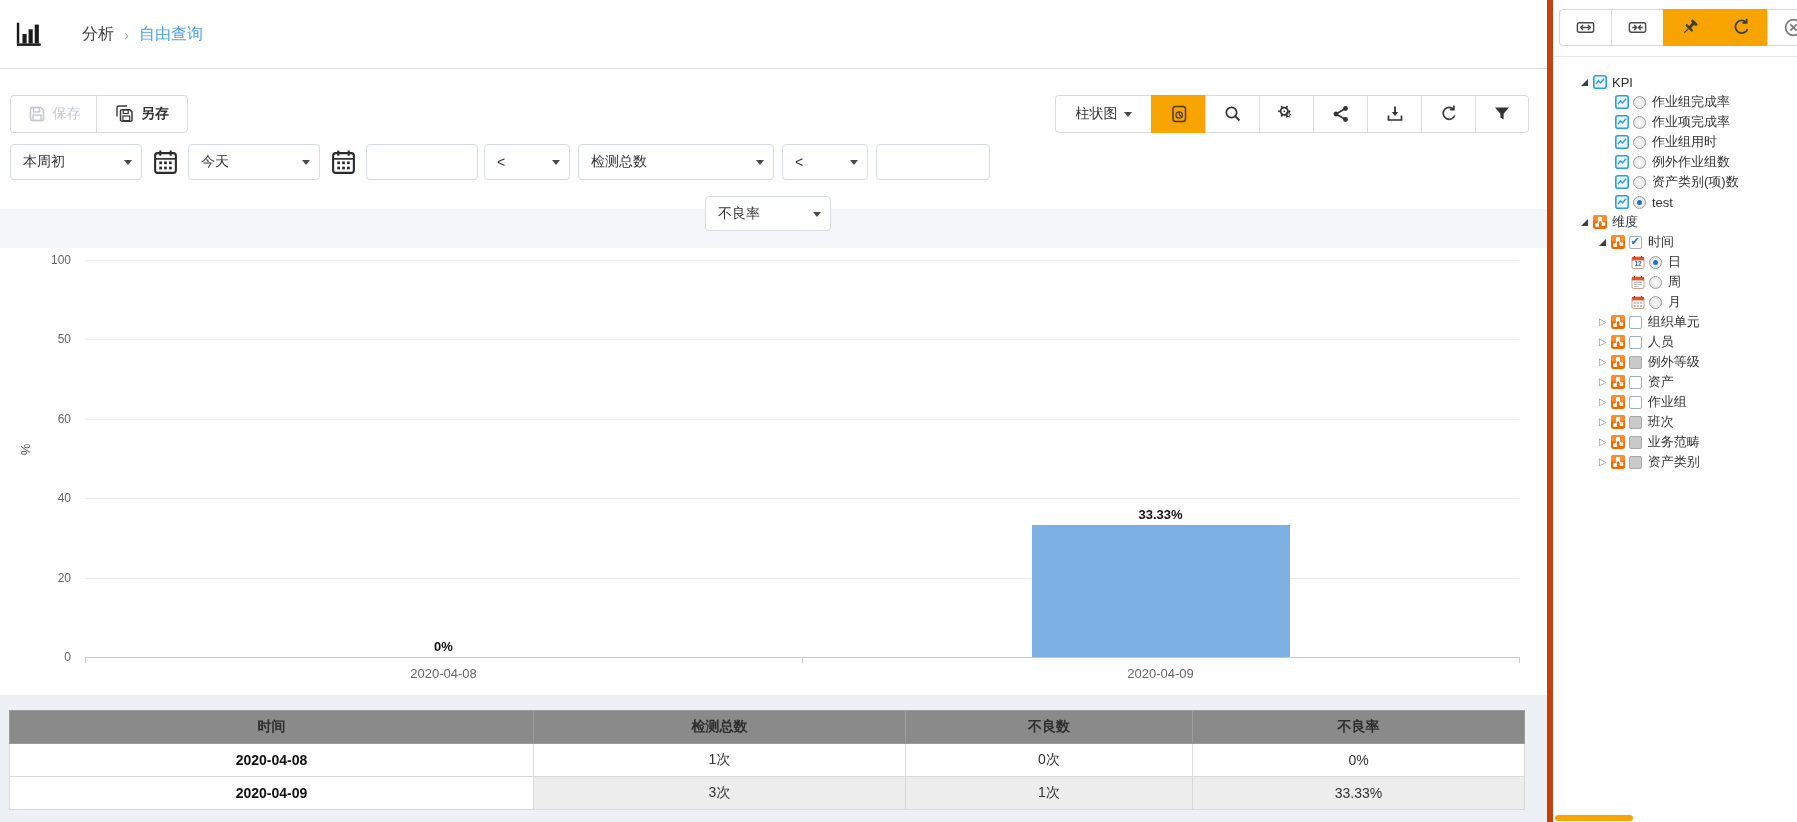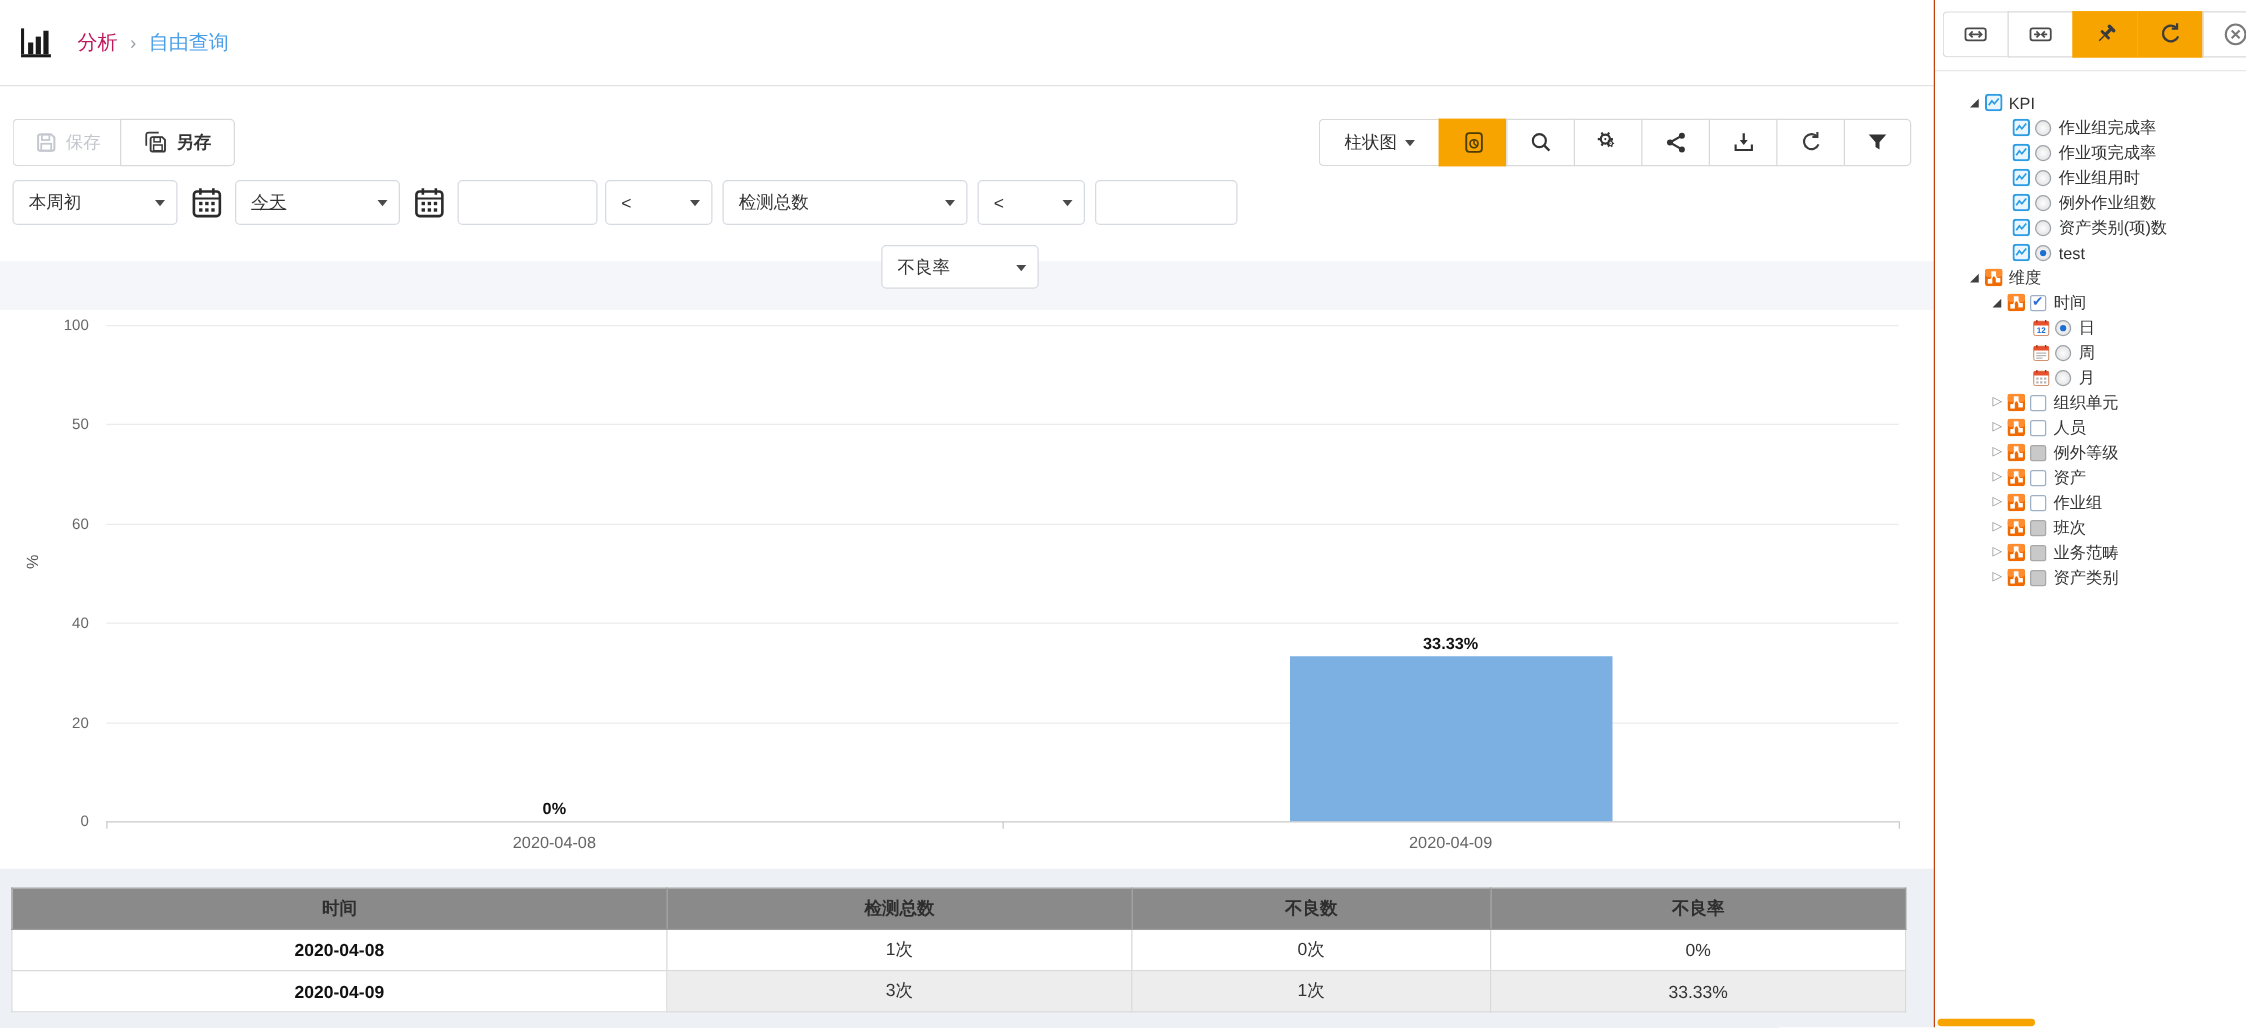--- a/index.html
+++ b/index.html
@@ -2,21 +2,21 @@
 <html><head>
 <meta charset="utf-8">
 <style>
   html,body{margin:0;padding:0;}
   body{font-family:"Liberation Sans","DejaVu Sans",sans-serif;background:#fff;}
   .page{position:relative;width:1797px;height:822px;background:#fff;overflow:hidden;color:#333;}
 
   
   .header{position:absolute;left:0;top:0;width:1547px;height:68px;background:#fff;display:flex;align-items:center;}
   .logo{margin:0 16px 0 14px;width:32px;height:32px;}
-  .crumb{font-size:16px;color:#be185d;}
+  .crumb{font-size:16px;color:#404040;margin-left:20px;}
   .crumb-sep{color:#9aa0a6;margin:0 10px;font-size:15px;}
   .crumb-link{color:#4a9fe8;font-size:16px;}
   .hdr-line{position:absolute;left:0;top:68px;width:1547px;height:1px;background:#e2e2e2;}
 
   
   .grp{position:absolute;display:flex;height:38px;}
   .btn{box-sizing:border-box;height:38px;background:#fff;border:1px solid #d9d9d9;border-right-width:0;
        display:flex;align-items:center;justify-content:center;font-size:14px;color:#333;cursor:pointer;gap:6px;}
   .grp .btn:first-child{border-radius:4px 0 0 4px;}
   .grp .btn:last-child{border-right-width:1px;border-radius:0 4px 4px 0;font-weight:bold;}
@@ -47,21 +47,21 @@
 
   
   .table-section{position:absolute;left:0;top:695px;width:1547px;height:127px;background:#edf0f4;}
   .rtable{border-collapse:collapse;background:#fff;font-size:14px;margin:15px 0 0 9px;table-layout:fixed;}
   .rtable th{background:#8a8a8a;color:#2e2e2e;font-weight:bold;height:30px;border:1px solid #9b9b9b;text-align:center;}
   .rtable td{height:30px;text-align:center;border:1px solid #d9d9d9;color:#333;background:#fff;}
   .rtable td.time{font-weight:bold;color:#111;}
   .rtable tr.alt td:not(.time){background:#ededed;}
 
   
-  .panel{position:absolute;left:1547px;top:0;width:250px;height:822px;background:#fff;border-left:1px solid #c2410c;box-sizing:border-box;}
+  .panel{position:absolute;left:1547px;top:0;width:250px;height:822px;background:#fff;border-left:6px solid #c2410c;box-sizing:border-box;}
   .panel-toolbar{position:absolute;left:6px;top:9px;display:flex;height:37px;}
   .pbtn{box-sizing:border-box;width:52px;height:37px;background:#fff;border:1px solid #d9d9d9;border-right-width:0;
         display:flex;align-items:center;justify-content:center;cursor:pointer;}
   .pbtn:first-child{border-radius:4px 0 0 4px;}
   .pbtn:last-child{border-right-width:1px;border-radius:0 4px 4px 0;}
   .pbtn.active{background:#f7a400;border-color:#f7a400;}
   .pbtn .ic{width:21px;height:21px;display:block;}
   .panel-line{position:absolute;left:0;top:56px;width:250px;height:1px;background:#e8e8e8;}
   #tree{position:absolute;left:0;top:72px;width:250px;}
   .trow{display:flex;align-items:center;height:20px;font-size:13px;color:#333;white-space:nowrap;cursor:pointer;}
@@ -195,21 +195,21 @@
       <g fill="#2b2b2b">
           <rect x="6" y="12" width="2.6" height="2.6"></rect>
           <rect x="10.7" y="12" width="2.6" height="2.6"></rect>
           <rect x="15.4" y="12" width="2.6" height="2.6"></rect>
           <rect x="6" y="17" width="2.6" height="2.6"></rect>
           <rect x="10.7" y="17" width="2.6" height="2.6"></rect>
           <rect x="15.4" y="17" width="2.6" height="2.6"></rect>
         </g>
     </svg>
   </button>
-  <div class="sel-box" style="left:188px;top:144px;width:132px;text-decoration:underline;">
+  <div class="sel-box" style="left:188px;top:144px;width:132px;">
     <span>今天</span>
     <span class="caret-down"></span>
   </div>
   <button class="cal-btn" style="left:328px;top:144px;">
     <svg width="25" height="27" viewBox="0 0 24 26">
       <rect x="2" y="4" width="20" height="19" rx="2.5" fill="none" stroke="#2b2b2b" stroke-width="2"></rect>
       <path d="M7 1.5 v5 M17 1.5 v5" stroke="#2b2b2b" stroke-width="2"></path>
       <path d="M2 9.5 h20" stroke="#2b2b2b" stroke-width="1.6"></path>
       <g fill="#2b2b2b">
           <rect x="6" y="12" width="2.6" height="2.6"></rect>

